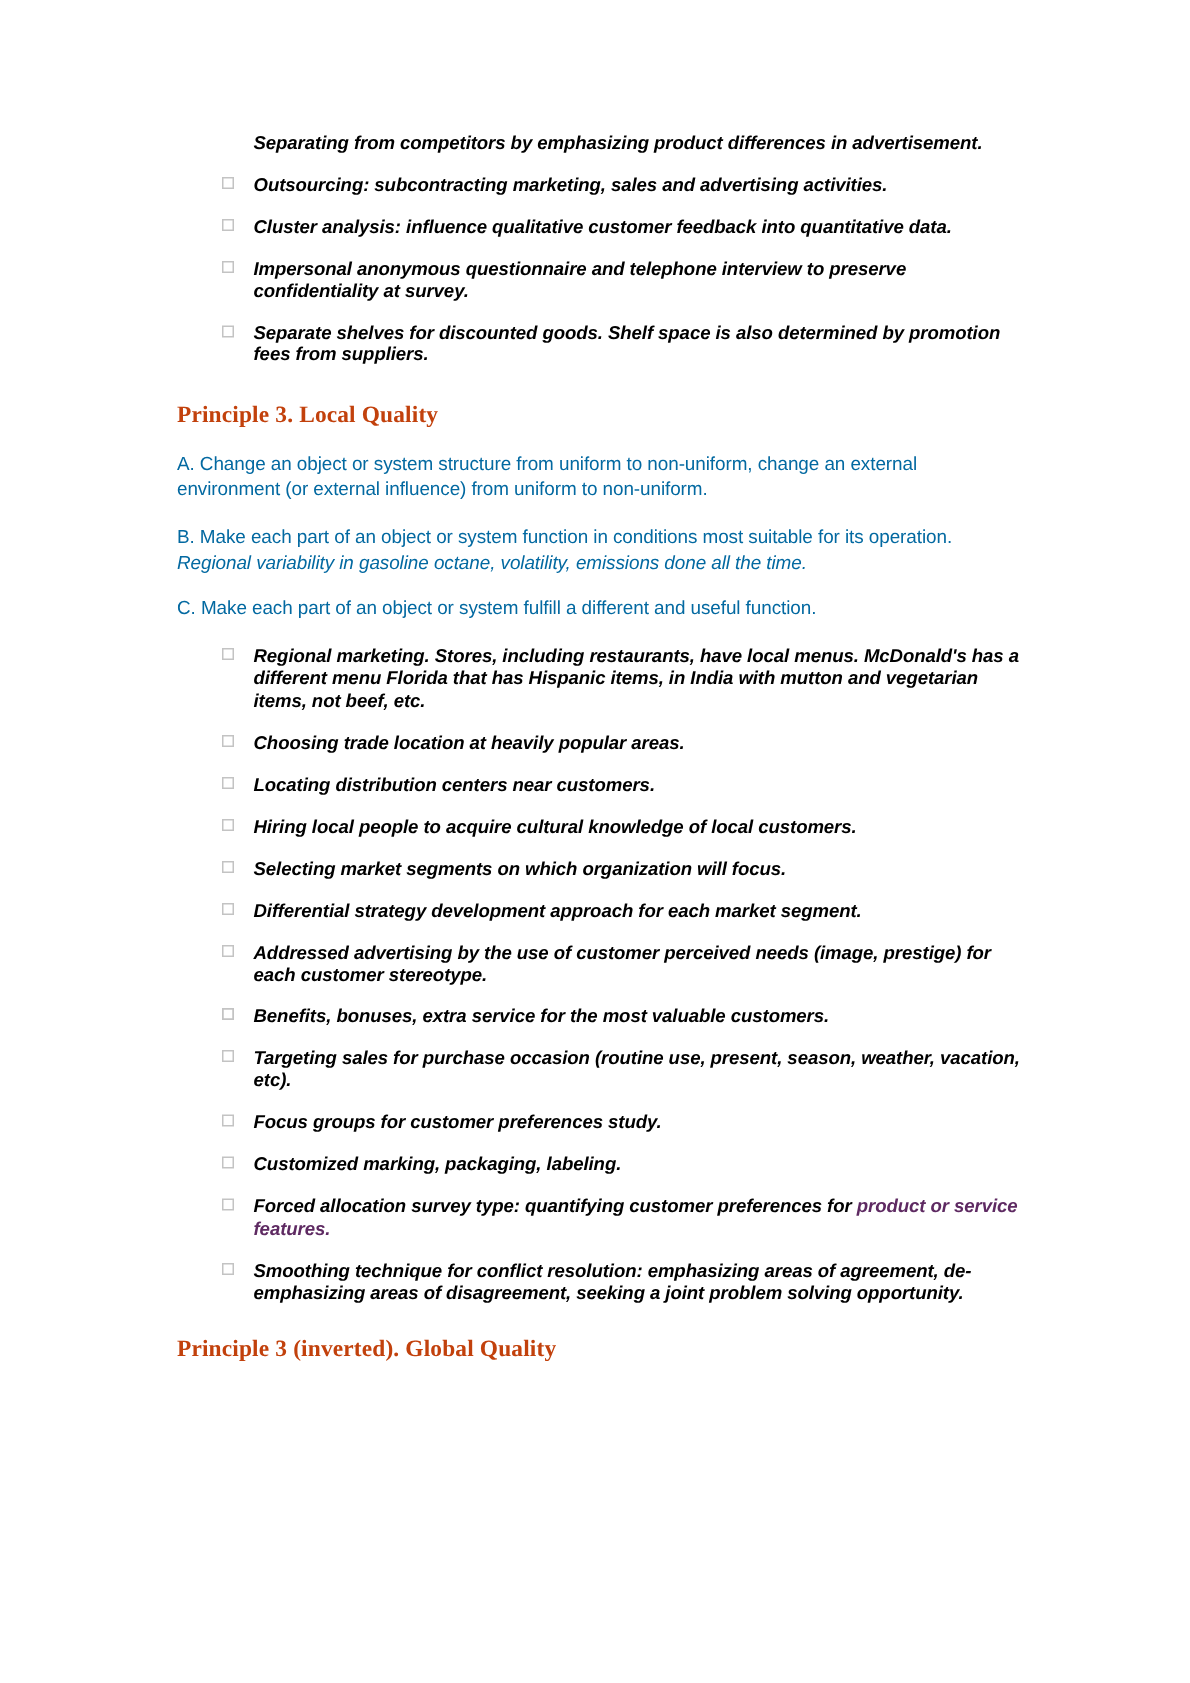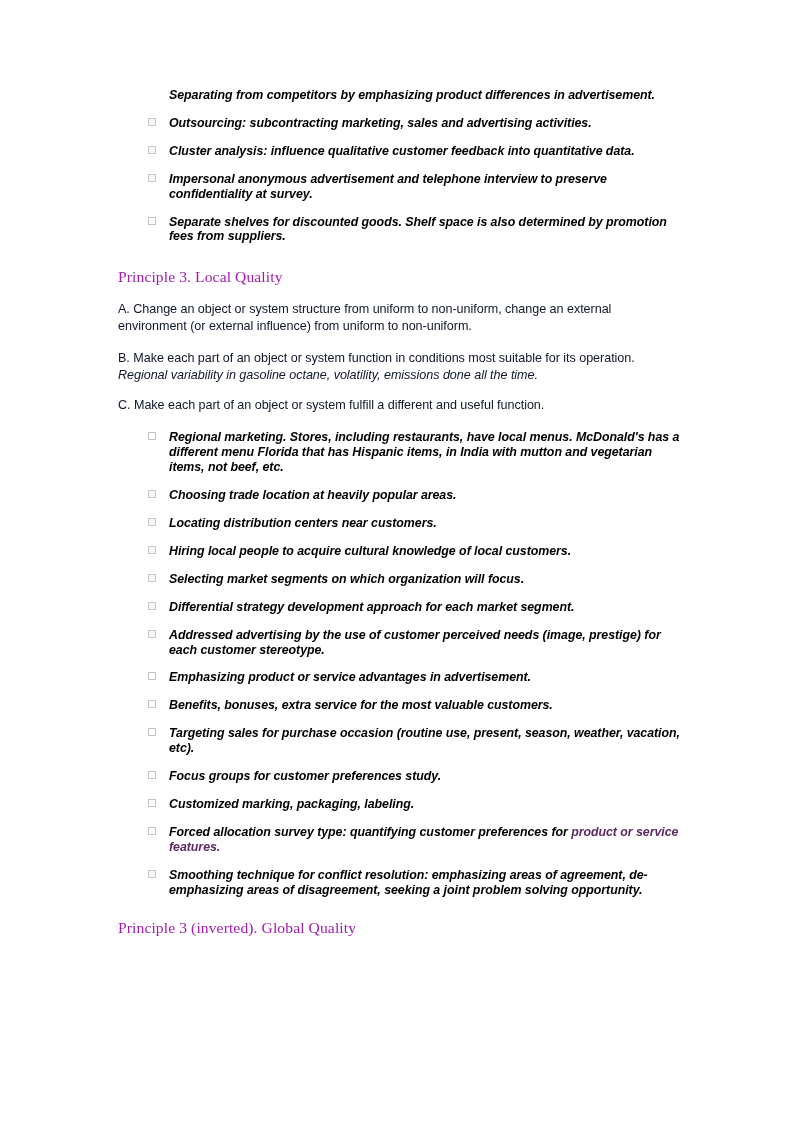--- a/index.html
+++ b/index.html
@@ -64,35 +64,35 @@
     box-sizing: border-box;
   }
   .bullet-item.no-marker { }
 
   .item-text { display: inline; }
   .accent { color: #5e2a62; }
 
   
   .heading {
     font-family: "Liberation Serif", serif;
-    font-weight: normal;
+    font-weight: bold;
     font-size: 15.6px;
     line-height: 19px;
-    color: #a21caf;
+    color: #c2410c;
     margin: 0;
     letter-spacing: 0.1px;
   }
 
   
   .body-para {
     font-size: 12.6px;
     line-height: 16.4px;
     font-weight: normal;
     font-style: normal;
-    color: #0f172a;
+    color: #0369a1;
     margin: 0;
     letter-spacing: -0.05px;
   }
   .body-para .italic-note {
     font-style: italic;
     font-weight: normal;
   }
 
   
   .block-gap-1 { height: 23px; }
@@ -116,21 +116,21 @@
       <li class="bullet-item">
         <span class="bullet-marker" style="border-color: rgb(195, 195, 195);"></span>
         <span class="item-text">Outsourcing: subcontracting marketing, sales and advertising activities.</span>
       </li>
       <li class="bullet-item">
         <span class="bullet-marker" style="border-color: rgb(195, 195, 195);"></span>
         <span class="item-text">Cluster analysis: influence qualitative customer feedback into quantitative data.</span>
       </li>
       <li class="bullet-item">
         <span class="bullet-marker" style="border-color: rgb(195, 195, 195);"></span>
-        <span class="item-text">Impersonal anonymous advertisement and telephone interview to preserve confidentiality at survey.</span>
+        <span class="item-text">Impersonal anonymous questionnaire and telephone interview to preserve confidentiality at survey.</span>
       </li>
       <li class="bullet-item">
         <span class="bullet-marker" style="border-color: rgb(195, 195, 195);"></span>
         <span class="item-text">Separate shelves for discounted goods. Shelf space is also determined by promotion fees from suppliers.</span>
       </li>
     </ul>
 
     <div class="block-gap-1"></div>
 
     <h2 class="heading">Principle 3. Local Quality</h2>
@@ -176,21 +176,20 @@
       <li class="bullet-item">
         <span class="bullet-marker" style="border-color: rgb(195, 195, 195);"></span>
         <span class="item-text">Differential strategy development approach for each market segment.</span>
       </li>
       <li class="bullet-item">
         <span class="bullet-marker" style="border-color: rgb(195, 195, 195);"></span>
         <span class="item-text">Addressed advertising by the use of customer perceived needs (image, prestige) for each customer stereotype.</span>
       </li>
       <li class="bullet-item">
         <span class="bullet-marker" style="border-color: rgb(195, 195, 195);"></span>
-        <span class="item-text">Emphasizing product or service advantages in advertisement.</span>
       </li>
       <li class="bullet-item">
         <span class="bullet-marker" style="border-color: rgb(195, 195, 195);"></span>
         <span class="item-text">Benefits, bonuses, extra service for the most valuable customers.</span>
       </li>
       <li class="bullet-item">
         <span class="bullet-marker" style="border-color: rgb(195, 195, 195);"></span>
         <span class="item-text">Targeting sales for purchase occasion (routine use, present, season, weather, vacation, etc).</span>
       </li>
       <li class="bullet-item">

